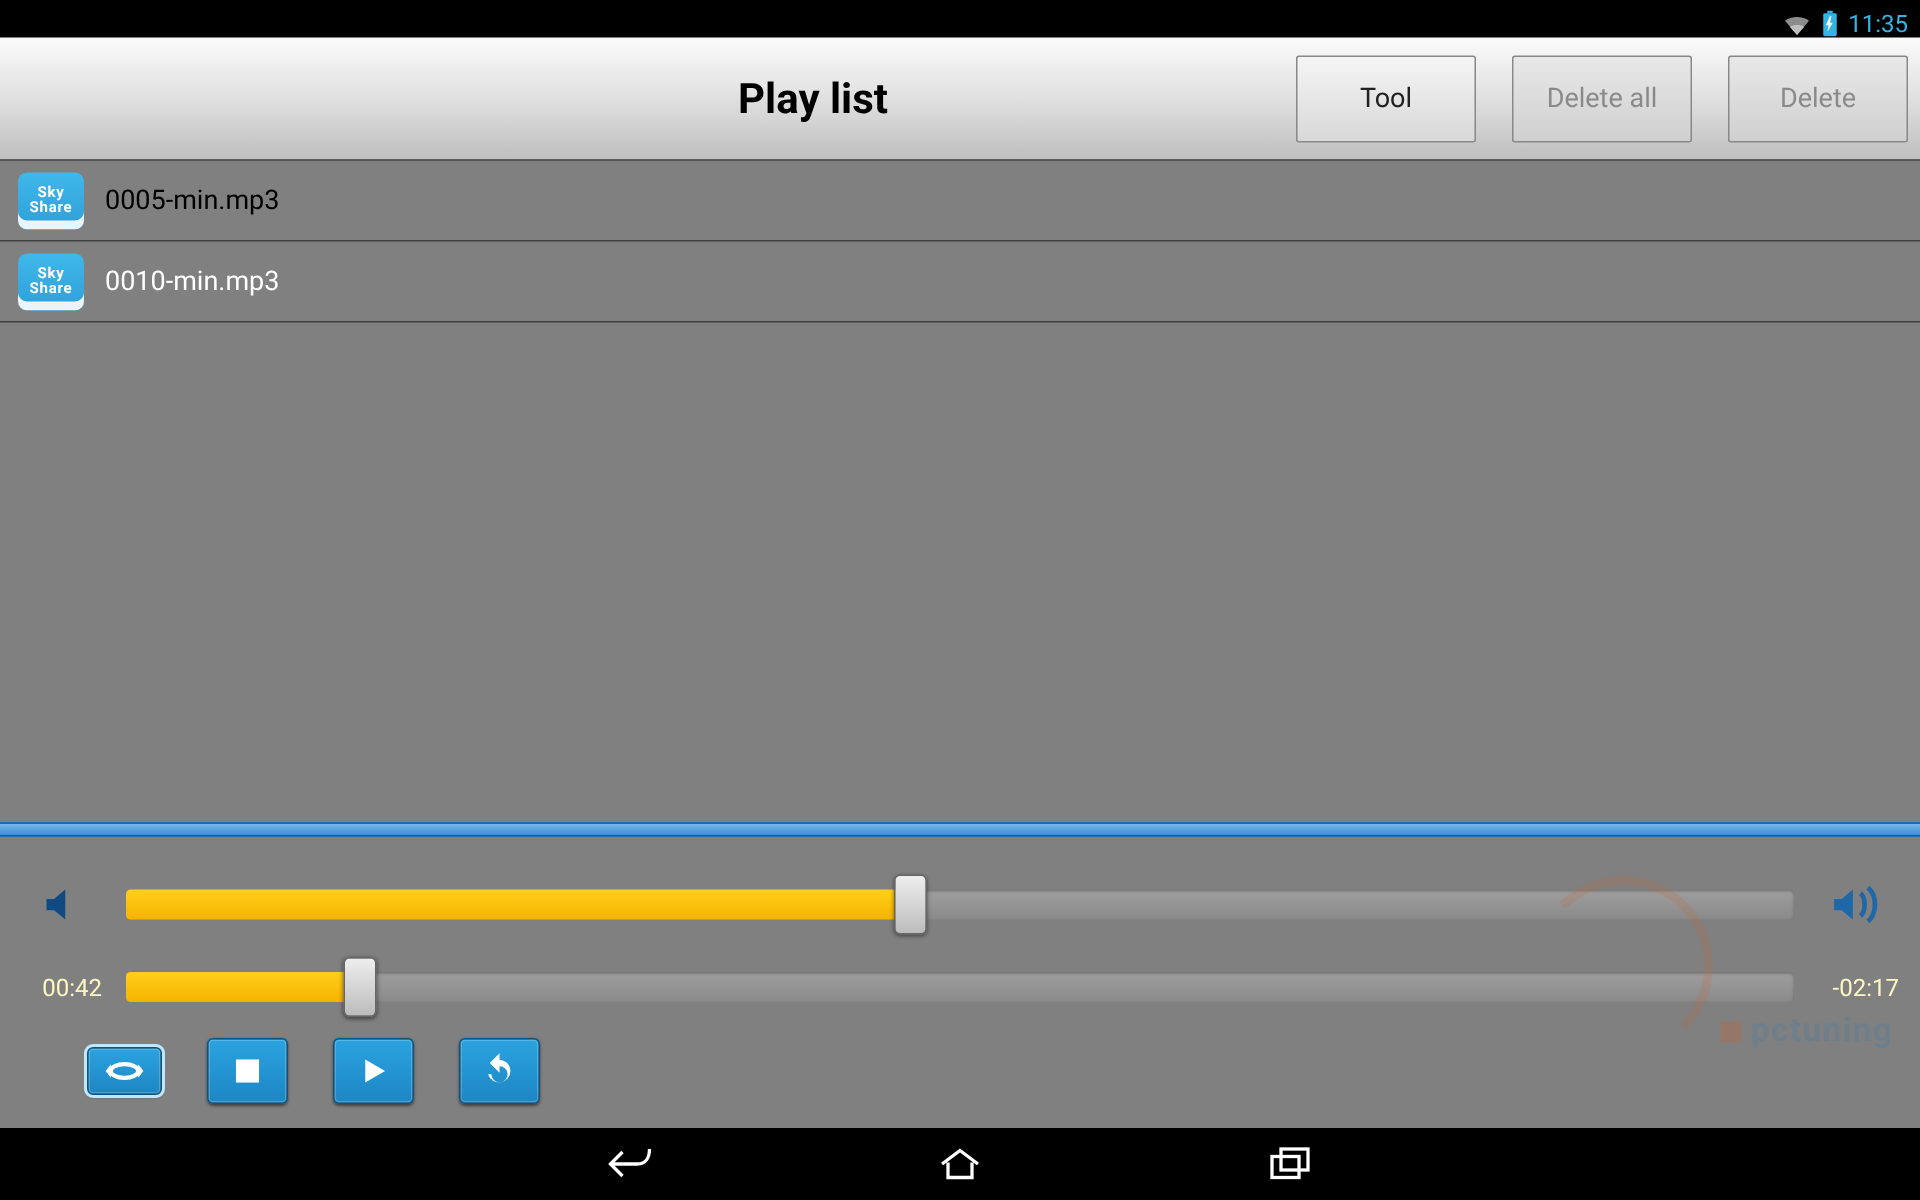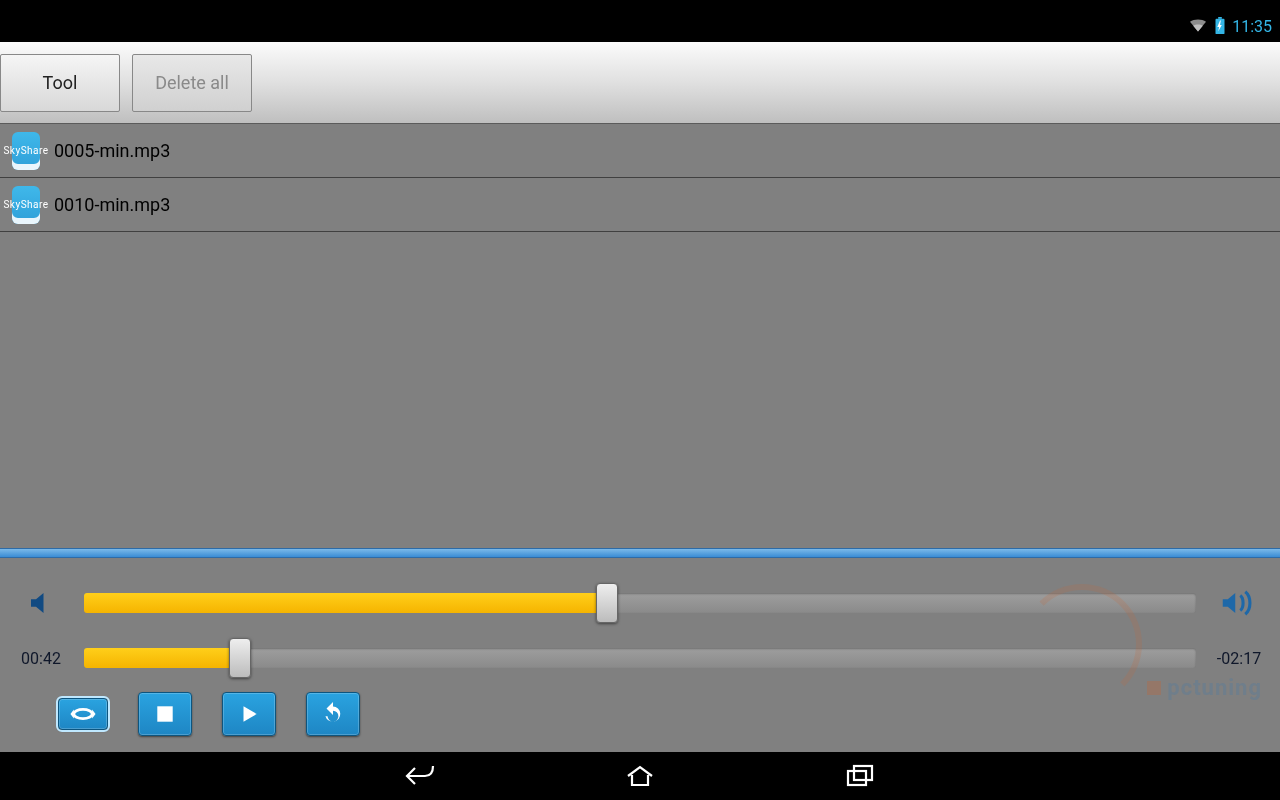--- a/index.html
+++ b/index.html
@@ -2,71 +2,71 @@
 <html><head>
 <meta charset="utf-8">
 <style>
   * { box-sizing: border-box; margin: 0; padding: 0; }
   html, body { width: 1280px; height: 800px; overflow: hidden; font-family: Roboto, "Helvetica Neue", Arial, sans-serif; }
   body { background: #000; display: flex; flex-direction: column; }
 
   
   .status-bar {
     height: 25px; background: #000; color: #33b5e5;
-    display: flex; align-items: flex-start; justify-content: flex-end;
-    gap: 6px; padding: 0 8px; font-size: 16px; margin-top: 17px;
+    display: flex; align-items: flex-end; justify-content: flex-end;
+    gap: 6px; padding: 0 8px; font-size: 16px;
   }
   .status-bar svg { display: block; }
 
   
   .app-header {
     height: 82px;
     background: linear-gradient(#fbfbfb 0%, #e0e0e0 50%, #bfbfbf 100%);
     display: flex; align-items: center;
     border-bottom: 1px solid #5b5b5b;
   }
   .app-header .title-wrap {
     flex: 1; display: flex; justify-content: center; align-items: center;
     padding-left: 220px;
   }
   .app-title { font-size: 28px; font-weight: 700; color: #000; }
-  .hdr-buttons { display: flex; gap: 12px; padding-right: 8px; }
+  .hdr-buttons { display: flex; gap: 24px; padding-right: 8px; }
   .hdr-btn {
     min-width: 120px; height: 58px;
     background: linear-gradient(#f5f5f5, #d8d8d8);
     border: 1px solid #888; border-radius: 2px;
     display: flex; align-items: center; justify-content: center;
     font-size: 18px; color: #222;
   }
   .hdr-btn.disabled { color: #8a8a8a; background: linear-gradient(#e8e8e8, #d0d0d0); }
 
   
   .playlist-area { flex: 1; background: #808080; display: flex; flex-direction: column; }
   .pl-row {
     height: 54px; display: flex; align-items: center; gap: 14px;
     padding: 0 12px; border-bottom: 1px solid #404040;
   }
   .skyshare-icon {
-    width: 28px; height: 38px; border-radius: 6px;
+    width: 44px; height: 38px; border-radius: 6px;
     background: linear-gradient(#3fb8ea, #2f9fd8);
-    display: flex; flex-direction: row; align-items: center; justify-content: center;
-    font-size: 10px; font-weight: 400; line-height: 1; color: #fff;
+    display: flex; flex-direction: column; align-items: center; justify-content: center;
+    font-size: 10px; font-weight: 700; line-height: 1; color: #fff;
     box-shadow: inset 0 -6px 0 #e9f5fc;
   }
   .skyshare-icon .l1 { letter-spacing: .5px; }
-  .pl-name { font-size: 18px; color: #000000; }
+  .pl-name { font-size: 18px; color: #ffffff; }
   .pl-name.playing { color: #000000; }
 
   
   .blue-bar { height: 10px; background: linear-gradient(#7bb9e8, #3a8cd4); border-top: 1px solid #2e6ba6; border-bottom: 1px solid #2e6ba6; }
 
   
   .controls-panel { background: #808080; padding: 30px 0 8px 0; }
   .slider-row { display: flex; align-items: center; padding: 0 14px; gap: 16px; margin-bottom: 26px; }
-  .side-label { width: 54px; font-size: 16px; color: #0f172a; text-align: center; }
+  .side-label { width: 54px; font-size: 16px; color: #fef9c3; text-align: right; }
   .side-icon { width: 54px; display: flex; justify-content: center; }
 
   .slider { position: relative; flex: 1; height: 28px; }
   .track { position: absolute; left: 0; right: 0; top: 50%; transform: translateY(-50%); height: 20px; background: linear-gradient(#9e9e9e, #8a8a8a); border-radius: 3px; box-shadow: inset 0 1px 2px rgba(0,0,0,.3); }
   .fill { position: absolute; left: 0; top: 50%; transform: translateY(-50%); height: 20px; background: linear-gradient(#ffcf1a, #f5b400); border-radius: 3px 0 0 3px; }
   .thumb { position: absolute; top: 50%; transform: translate(-50%, -50%); width: 22px; height: 40px; background: linear-gradient(#eeeeee, #bcbcbc); border: 1px solid #666; border-radius: 4px; box-shadow: 0 1px 3px rgba(0,0,0,.5); }
 
   .play-buttons { display: flex; gap: 30px; padding: 8px 0 8px 58px; align-items: center; }
   .sq-btn {
     width: 54px; height: 44px; background: linear-gradient(#2aa3e0, #1e86c4);
@@ -108,23 +108,27 @@
     <svg width="12" height="18" viewBox="0 0 12 20">
         <rect x="1" y="2" width="10" height="17" rx="1" fill="#33b5e5"></rect>
         <rect x="4" y="0" width="4" height="2" fill="#33b5e5"></rect>
         <path d="M6 4l-3 7h2l-1 5 4-7H6l1-5z" fill="#fff"></path>
       </svg>
   </span>
   <span>11:35</span>
 </div>
 
 <div class="app-header">
+  <div class="title-wrap">
+    <div class="app-title">Play list</div>
+  </div>
   <div class="hdr-buttons">
     <div class="hdr-btn">Tool</div>
     <div class="hdr-btn disabled">Delete all</div>
+    <div class="hdr-btn disabled">Delete</div>
   </div>
 </div>
 
 <div class="playlist-area">
   <div class="pl-row">
     <div class="skyshare-icon">
       <span class="l1">Sky</span>
       <span class="l1">Share</span>
     </div>
     <div class="pl-name playing">0005-min.mp3</div>

